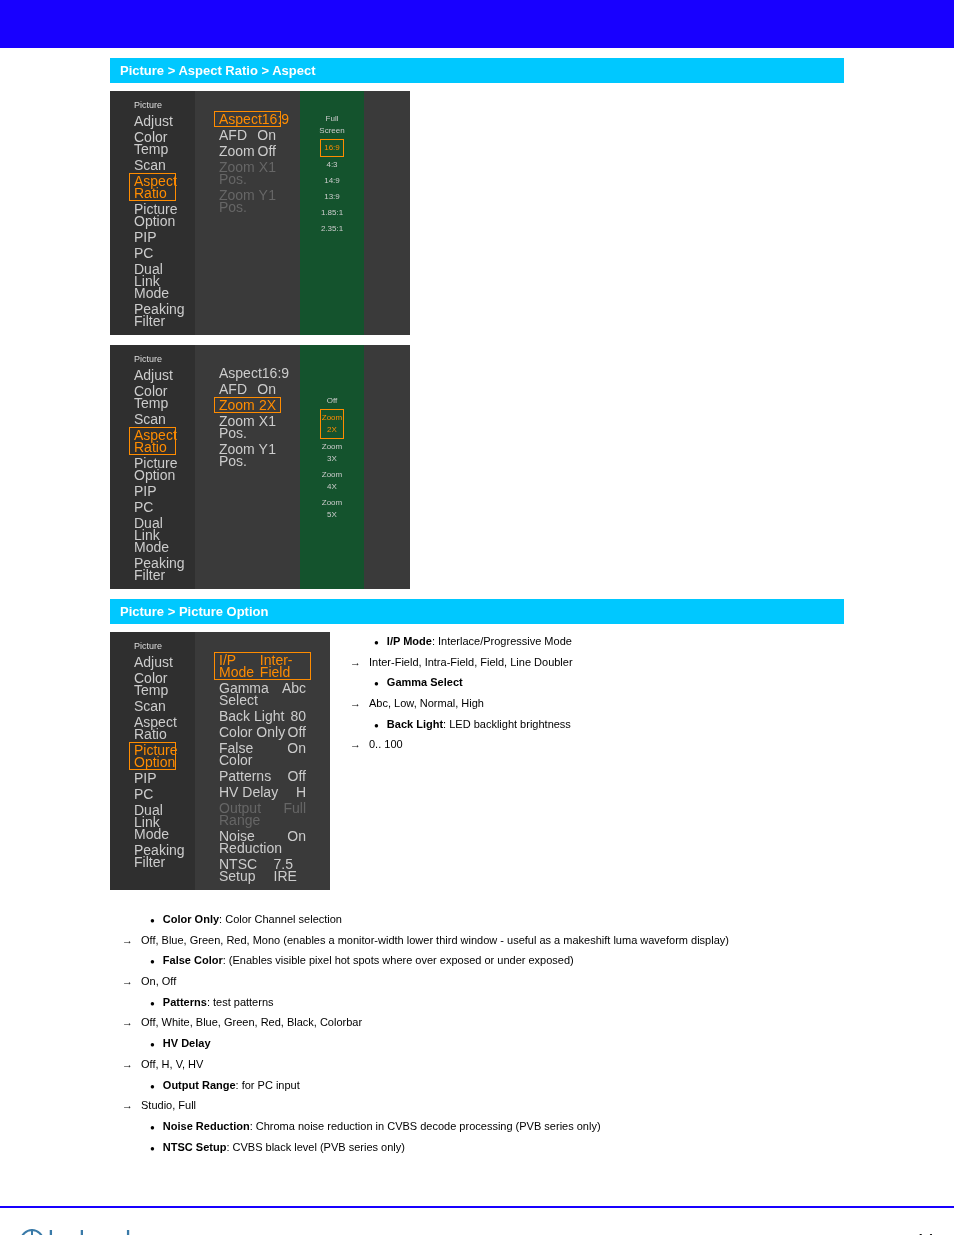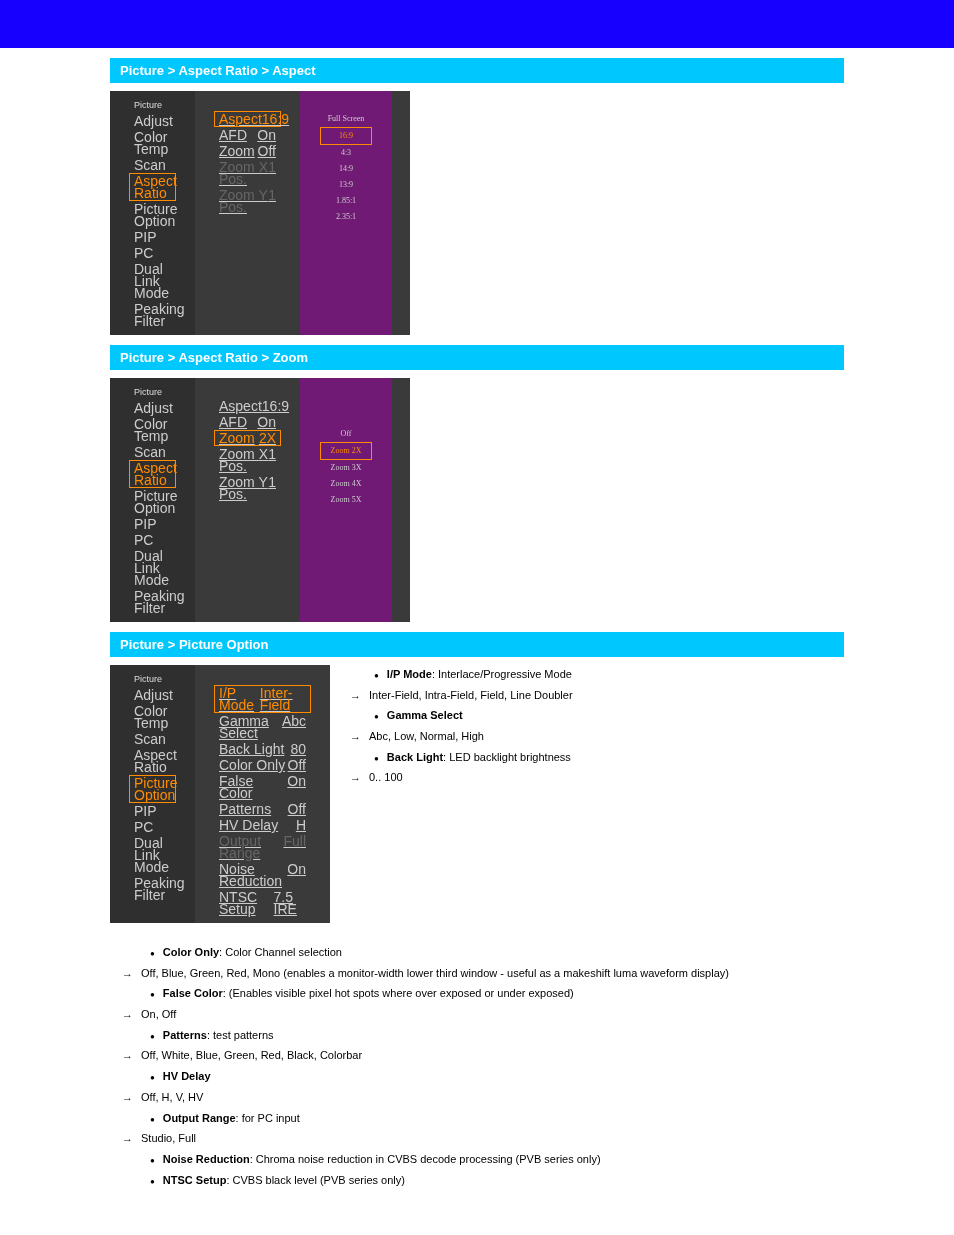--- a/index.html
+++ b/index.html
@@ -26,22 +26,22 @@
     color: #ccc;
     margin-bottom: 10px;
     width: 300px;
   }
   
   .menu-col {
     padding: 6px 16px;
   }
   
   .col1 { width: 85px; background: #2f2f2f; }
-  .col2 { width: 105px; background: #3a3a3a; text-decoration: underline; }
-  .col3 { width: 92px; background: #701a75; font-family: Liberation Serif, serif; }
+  .col2 { width: 105px; background: #3a3a3a; }
+  .col3 { width: 64px; background: #14532d; }
   
   .menu-title {
     padding: 3px 8px;
     font-size: 9px;
     color: #ddd;
   }
   
   .menu-item {
     padding: 2px 8px;
     font-size: 14px;
@@ -172,21 +172,20 @@
           <div class="opt sel">16:9</div>
           <div class="opt">4:3</div>
           <div class="opt">14:9</div>
           <div class="opt">13:9</div>
           <div class="opt">1.85:1</div>
           <div class="opt">2.35:1</div>
         </div>
     </div>
   </div>
 
-  <div class="section-header">Picture &gt; Aspect Ratio &gt; Zoom</div>
   <div class="menu-block">
     <div class="menu-col col1">
       <div class="menu-title">Picture</div>
       <div id="zoom-col1">
           <div class="menu-item">
             <span class="label">Adjust</span>
           </div>
           <div class="menu-item">
             <span class="label">Color Temp</span>
           </div>

